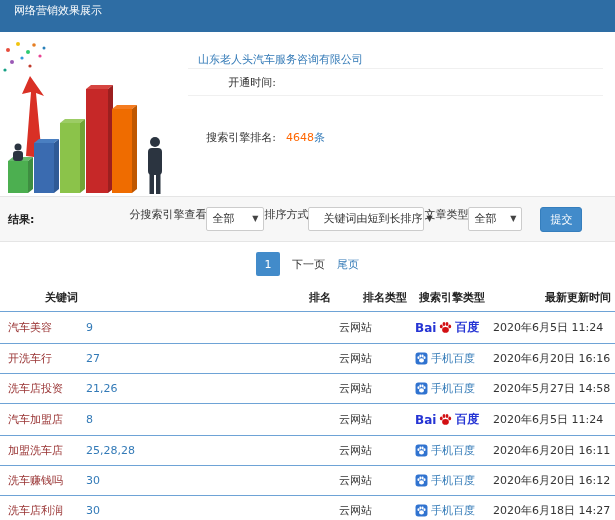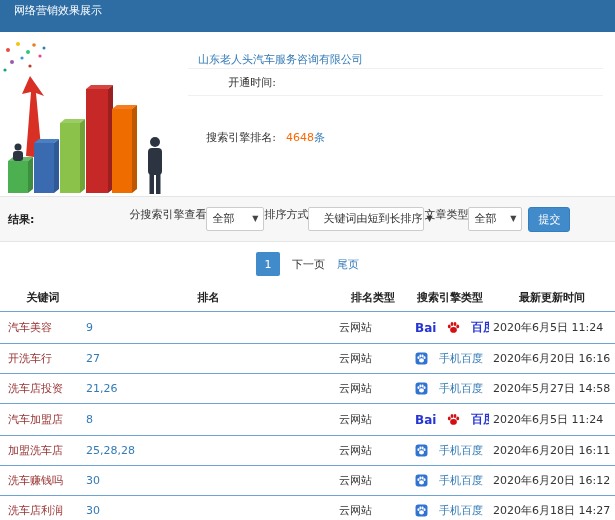--- a/index.html
+++ b/index.html
@@ -23,35 +23,35 @@
   .filter-bar { height:46px; background:#f7f7f7; border-top:1px solid #e5e5e5;
     border-bottom:1px solid #e5e5e5; display:flex; align-items:center; padding:0 8px;
     white-space:nowrap; overflow:hidden; }
   .result-label { font-weight:bold; color:#222; }
   .filter-controls { display:flex; align-items:flex-start; margin-left:95px; }
   .select { background:#fff; border:1px solid #ccc; border-radius:2px; height:24px;
     display:flex; align-items:center; justify-content:space-between; padding:0 5px; cursor:pointer; }
   .select .caret { font-size:8px; color:#444; margin-left:4px; }
   .sel-engine { width:58px; } .sel-sort { width:116px;padding-left:14px; } .sel-article { width:54px; }
   .submit-btn { width:42px; height:25px; background:#428bca; border:1px solid #357ebd;
-    border-radius:3px; color:#fff; font-size:11px; cursor:pointer; margin-left:6px; }
+    border-radius:3px; color:#fff; font-size:11px; cursor:pointer; margin-left:18px; }
 
   .pagination { display:flex; justify-content:center; align-items:center; gap:12px; padding:10px 0 8px; }
   .page-current { min-width:24px; height:24px; padding:0 6px; background:#428bca; color:#fff;
     display:flex; align-items:center; justify-content:center; border-radius:2px; cursor:pointer; }
   .page-link { color:#333; text-decoration:none; cursor:pointer; }
   .page-link.last { color:#337ab7; }
 
   table { width:100%; border-collapse:collapse; table-layout:fixed; font-size:11px; }
-  th { text-align:center; font-weight:bold; color:#222; padding:6px 4px; border-bottom:1px solid #6ea3d6; }
+  th { text-align:right; font-weight:bold; color:#222; padding:6px 4px; border-bottom:1px solid #6ea3d6; }
   td { padding:7px 4px; border-bottom:1px solid #6ea3d6; overflow:hidden; white-space:nowrap; }
   th:first-child, td:first-child { padding-left:8px; }
   .kw { color:#993333; }
   .rank-link { color:#337ab7; text-decoration:none; cursor:pointer; }
-  .engine-logo { display:inline-flex; align-items:center; gap:11px; vertical-align:middle; }
+  .engine-logo { display:inline-flex; align-items:center; gap:3px; vertical-align:middle; }
   .bai-text { color:#2534d4; font-weight:bold; font-size:12px; }
   .baidu-cn { color:#2534d4; font-weight:bold; font-size:12px; }
   .mobile-label { color:#337ab7; }
 </style>
 </head>
 <body>
 
 <div class="topbar">
   <span>网络营销效果展示</span>
 </div>

